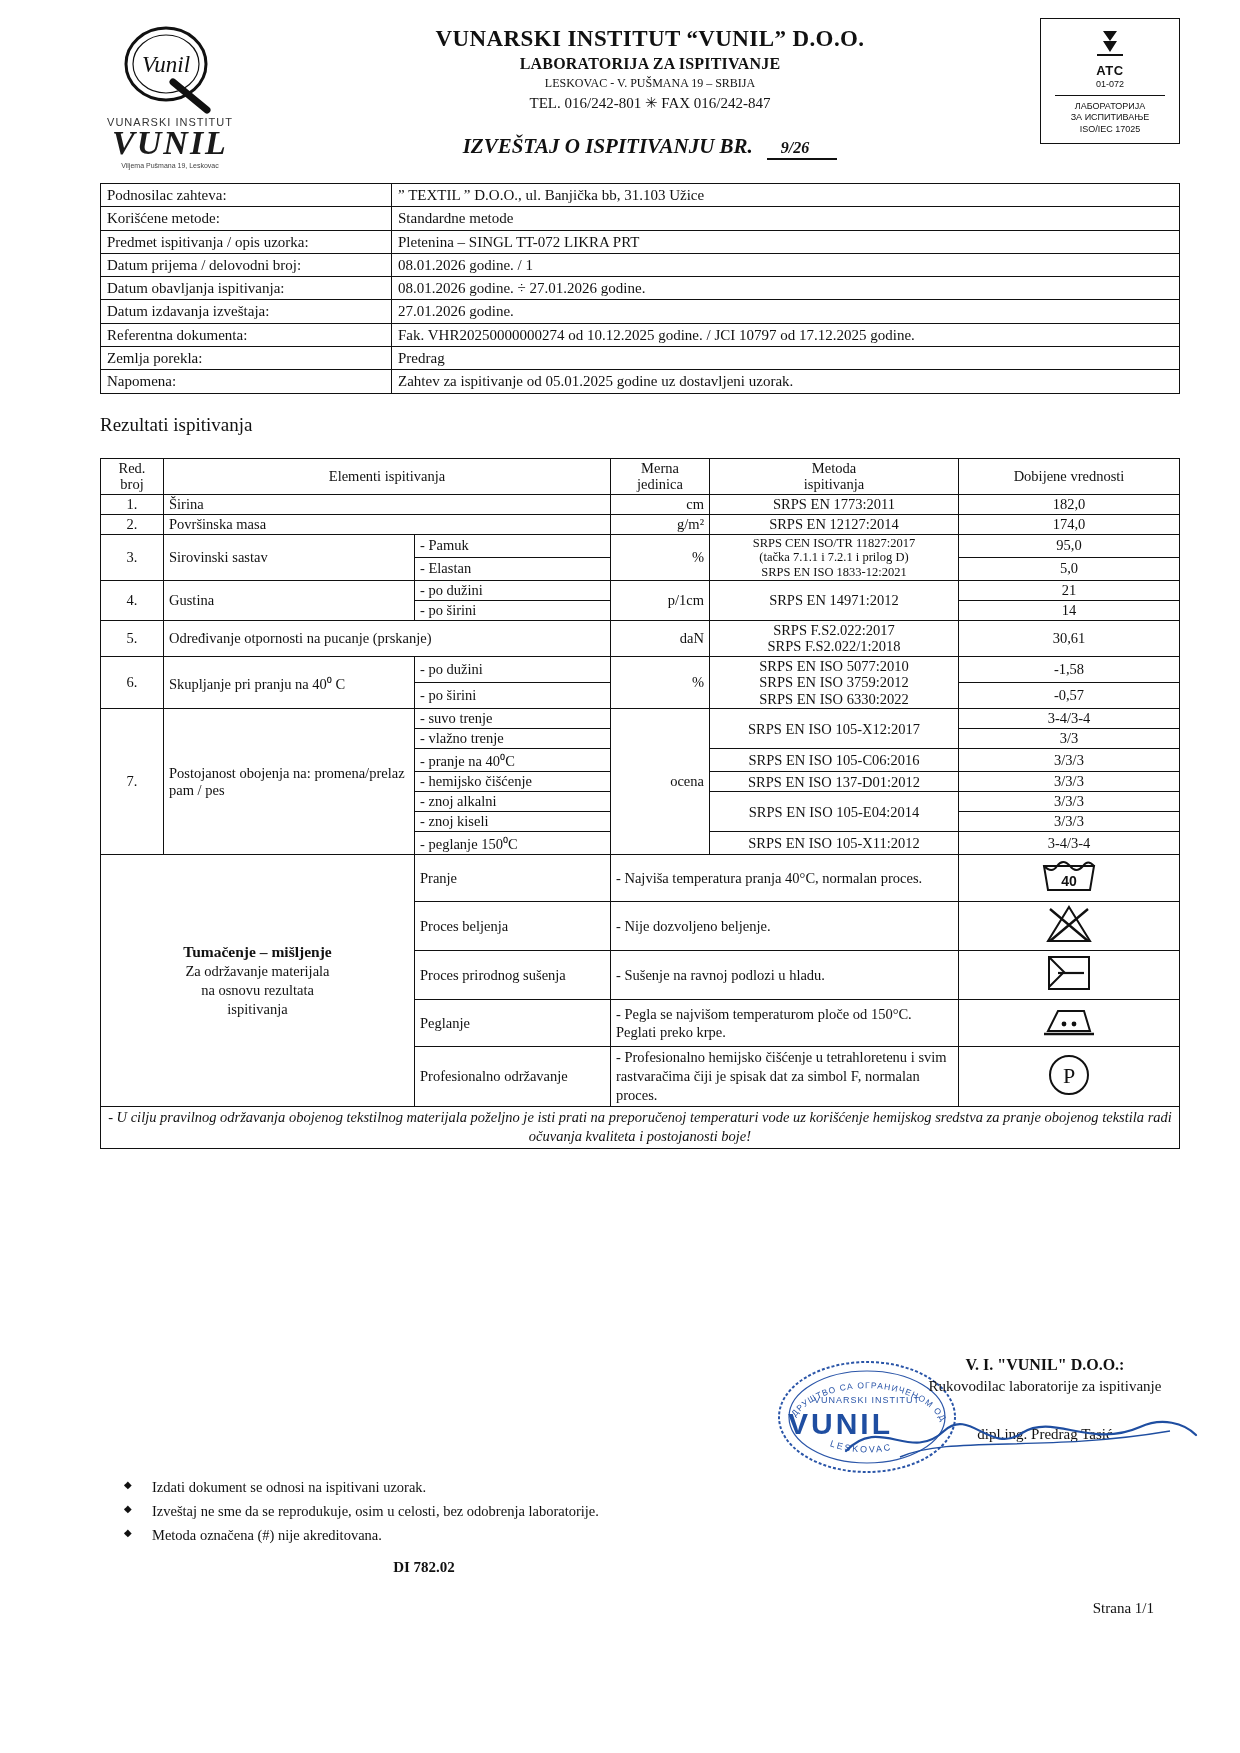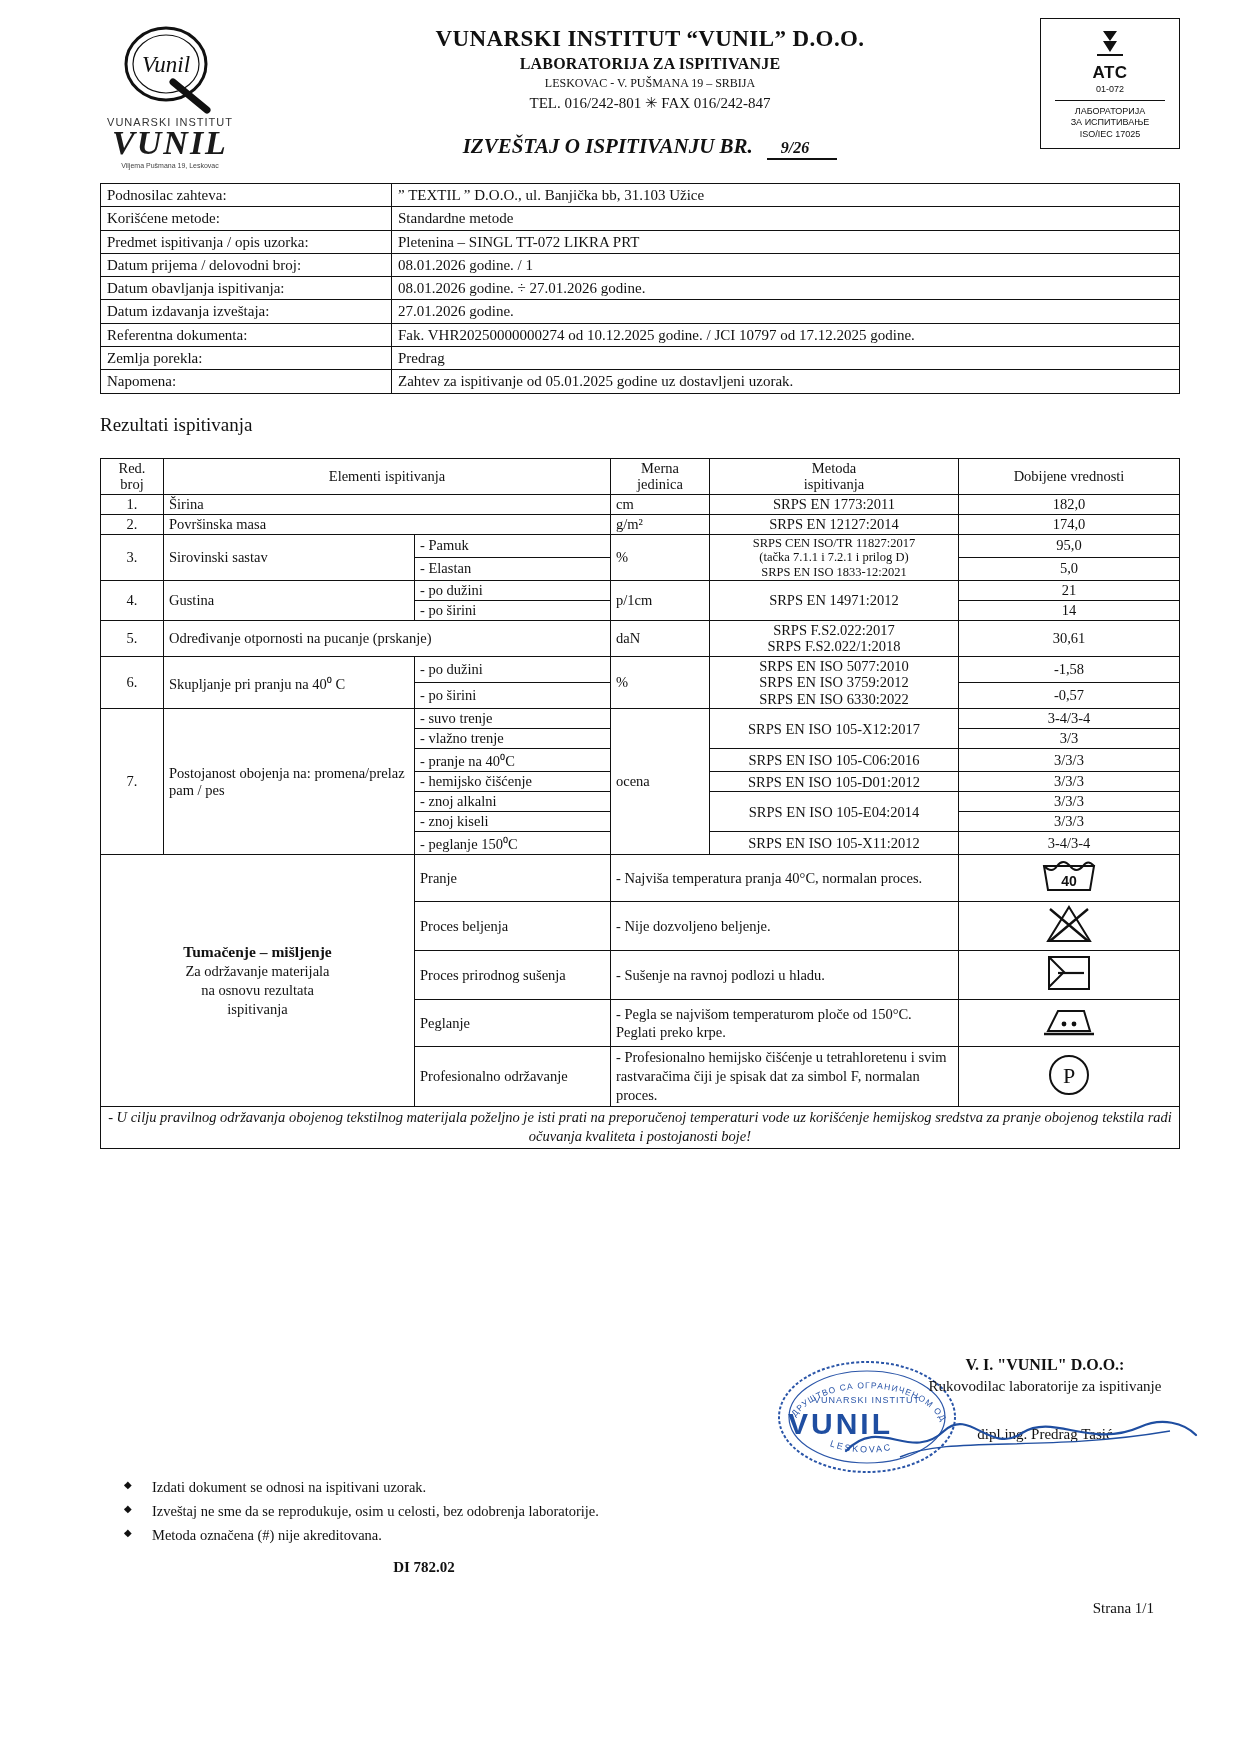--- a/index.html
+++ b/index.html
@@ -112,21 +112,21 @@
 
   .atc-box {
     width: 140px;
     border: 1.5px solid #111;
     padding: 8px 4px 8px;
     text-align: center;
     font-family: "Liberation Sans", sans-serif;
     box-sizing: border-box;
   }
   .atc-mark { line-height: 0; margin-bottom: 2px;}
-  .atc-name { font-size: 17px; font-weight: bold; letter-spacing: .5px;}
+  .atc-name { font-size: 13px; font-weight: bold; letter-spacing: .5px;}
   .atc-code { font-size: 9px; margin-top: 1px;}
   .atc-rule { border-top: 1px solid #111; margin: 6px 10px 5px; }
   .atc-l { font-size: 9px; line-height: 1.25; }
 
   
   .info-wrap { padding: 14px 60px 0 100px; }
   table.info {
     width: 100%;
     border-collapse: collapse;
     font-size: 15px;
@@ -152,21 +152,21 @@
     font-size: 14.5px;
   }
   table.main td, table.main th {
     border: 1px solid #111;
     padding: 1px 5px;
     vertical-align: middle;
     font-weight: normal;
   }
   .hdr td { text-align: center; line-height: 1.15; padding: 3px 4px; }
   .num { width: 52px; text-align: center; }
-  .unit { width: 88px; text-align:left; }
+  .unit { width: 88px; text-align:right; }
   .method { width: 238px; text-align:center; line-height:1.14; }
   .value { width: 210px; text-align:center; }
   .sub { width: 132px; padding-left: 6px; }
   .el { padding-left: 6px; }
   .small { font-size: 12.5px; }
 
   
   .interp-label {
     text-align: center;
     line-height: 1.3;
@@ -471,21 +471,21 @@
           <td class="sub">- vlažno trenje</td>
           <td class="value">3/3</td>
         </tr>
         <tr>
           <td class="sub">- pranje na 40⁰C</td>
           <td class="method">SRPS EN ISO 105-C06:2016</td>
           <td class="value">3/3/3</td>
         </tr>
         <tr>
           <td class="sub">- hemijsko čišćenje</td>
-          <td class="method">SRPS EN ISO 105-D01:2012</td>
+          <td class="method">SRPS EN ISO 137-D01:2012</td>
           <td class="value">3/3/3</td>
         </tr>
         <tr>
           <td class="sub">- znoj alkalni</td>
           <td class="method" rowspan="2">SRPS EN ISO 105-E04:2014</td>
           <td class="value">3/3/3</td>
         </tr>
         <tr>
           <td class="sub">- znoj kiseli</td>
           <td class="value">3/3/3</td>

